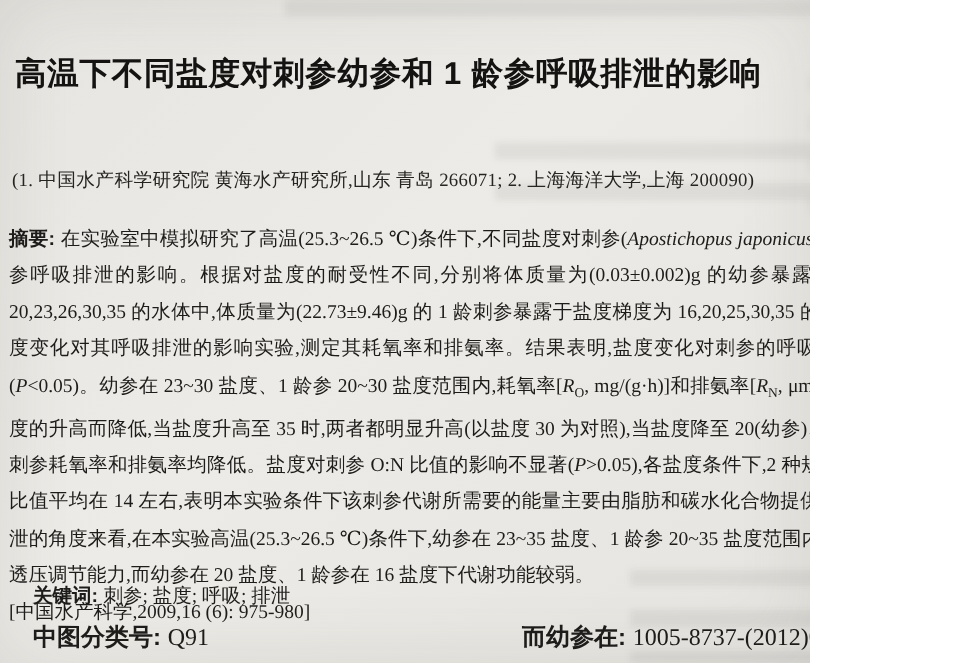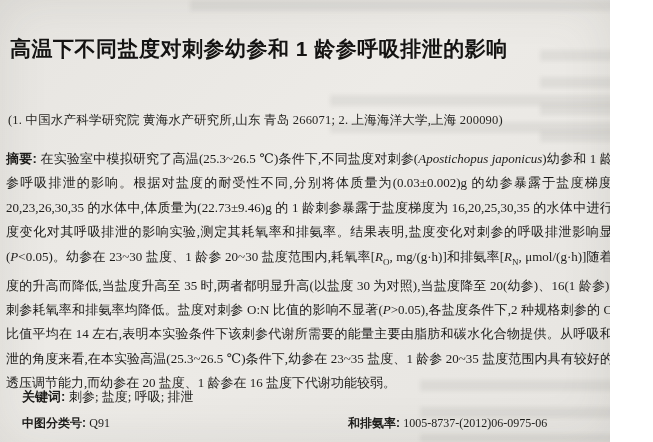--- a/index.html
+++ b/index.html
@@ -1,18 +1,18 @@
 <!DOCTYPE html>
 <html><head>
 <meta charset="utf-8">
 <style>
   html,body{margin:0;padding:0;}
   .page{
     position:relative;
-    width:610px;height:442px;
+    width:540px;height:442px;
     background:linear-gradient(135deg,#e7e5e1 0%,#edebe7 45%,#e6e4e0 100%);
     box-shadow:inset 0 0 50px rgba(90,88,84,0.12);
     overflow:hidden;
     font-family:"Liberation Serif","DejaVu Serif",serif;
     color:#1d1c1a;
   }
   
   .ghost{
     position:absolute;
     filter:blur(2px);
@@ -45,21 +45,21 @@
   }
   .abstract i{font-style:italic;}
   .abstract sub{font-size:9px;}
   .citation{display:block;}
   .kw{
     position:absolute;left:22px;top:388px;
     font-size:13px;color:#1d1c1a;
   }
   .footer{
     position:absolute;left:0;top:415px;width:653px;height:20px;
-    font-size:12px;color:#1d1c1a;
+    font-size:16px;color:#1d1c1a;
   }
   .footer .grp{position:absolute;white-space:nowrap;}
   .footer .grp.clc{left:22px;}
   .footer .grp.doccode{left:200px;}
   .footer .grp.artno{left:348px;}
 </style>
 </head>
 <body>
 
 <div class="page">
@@ -69,28 +69,29 @@
   <div class="ghost" style="left:330px;top:95px;width:310px;height:45px;"></div>
   <div class="ghost" style="left:420px;top:380px;width:230px;height:62px;"></div>
 
   <div class="title">高温下不同盐度对刺参幼参和 1 龄参呼吸排泄的影响</div>
 
 
   <div class="affiliation">(1. 中国水产科学研究院 黄海水产研究所,山东 青岛 266071; 2. 上海海洋大学,上海 200090)</div>
 
   <div class="abstract">
     <span class="lbl">摘要: </span><span><span>在实验室中模拟研究了高温(25.3~26.5 ℃)条件下,不同盐度对刺参(</span><i>Apostichopus japonicus</i><span>)幼参和 1 龄刺参呼吸排泄的影响。根据对盐度的耐受性不同,分别将体质量为(0.03±0.002)g 的幼参暴露于盐度梯度为 20,23,26,30,35 的水体中,体质量为(22.73±9.46)g 的 1 龄刺参暴露于盐度梯度为 16,20,25,30,35 的水体中进行盐度变化对其呼吸排泄的影响实验,测定其耗氧率和排氨率。结果表明,盐度变化对刺参的呼吸排泄影响显著(</span><i>P</i><span>&lt;0.05)。幼参在 23~30 盐度、1 龄参 20~30 盐度范围内,耗氧率[</span><i>R</i><sub>O</sub><span>, mg/(g·h)]和排氨率[</span><i>R</i><sub>N</sub><span>, μmol/(g·h)]随着盐度的升高而降低,当盐度升高至 35 时,两者都明显升高(以盐度 30 为对照),当盐度降至 20(幼参)、16(1 龄参)时,刺参耗氧率和排氨率均降低。盐度对刺参 O:N 比值的影响不显著(</span><i>P</i><span>&gt;0.05),各盐度条件下,2 种规格刺参的 O:N 比值平均在 14 左右,表明本实验条件下该刺参代谢所需要的能量主要由脂肪和碳水化合物提供。从呼吸和排泄的角度来看,在本实验高温(25.3~26.5 ℃)条件下,幼参在 23~35 盐度、1 龄参 20~35 盐度范围内具有较好的渗透压调节能力,而幼参在 20 盐度、1 龄参在 16 盐度下代谢功能较弱。</span></span>
+    <span class="citation">[中国水产科学,2009,16 (6): 975-980]</span>
   </div>
 
   <div class="kw">
     <span class="lbl">关键词: </span><span>刺参; 盐度; 呼吸; 排泄</span>
   </div>
 
   <div class="footer">
     <span class="grp clc">
       <span class="lbl">中图分类号: </span><span>Q91</span>
     </span>
     <span class="grp artno">
-      <span class="lbl">和排氨率: </span><span>1005-8737-(2012)06-0975-06</span>
+      <span class="lbl">而幼参在: </span><span>1005-8737-(2012)06-0975-06</span>
     </span>
   </div>
 
 </div>
 
 </body></html>

